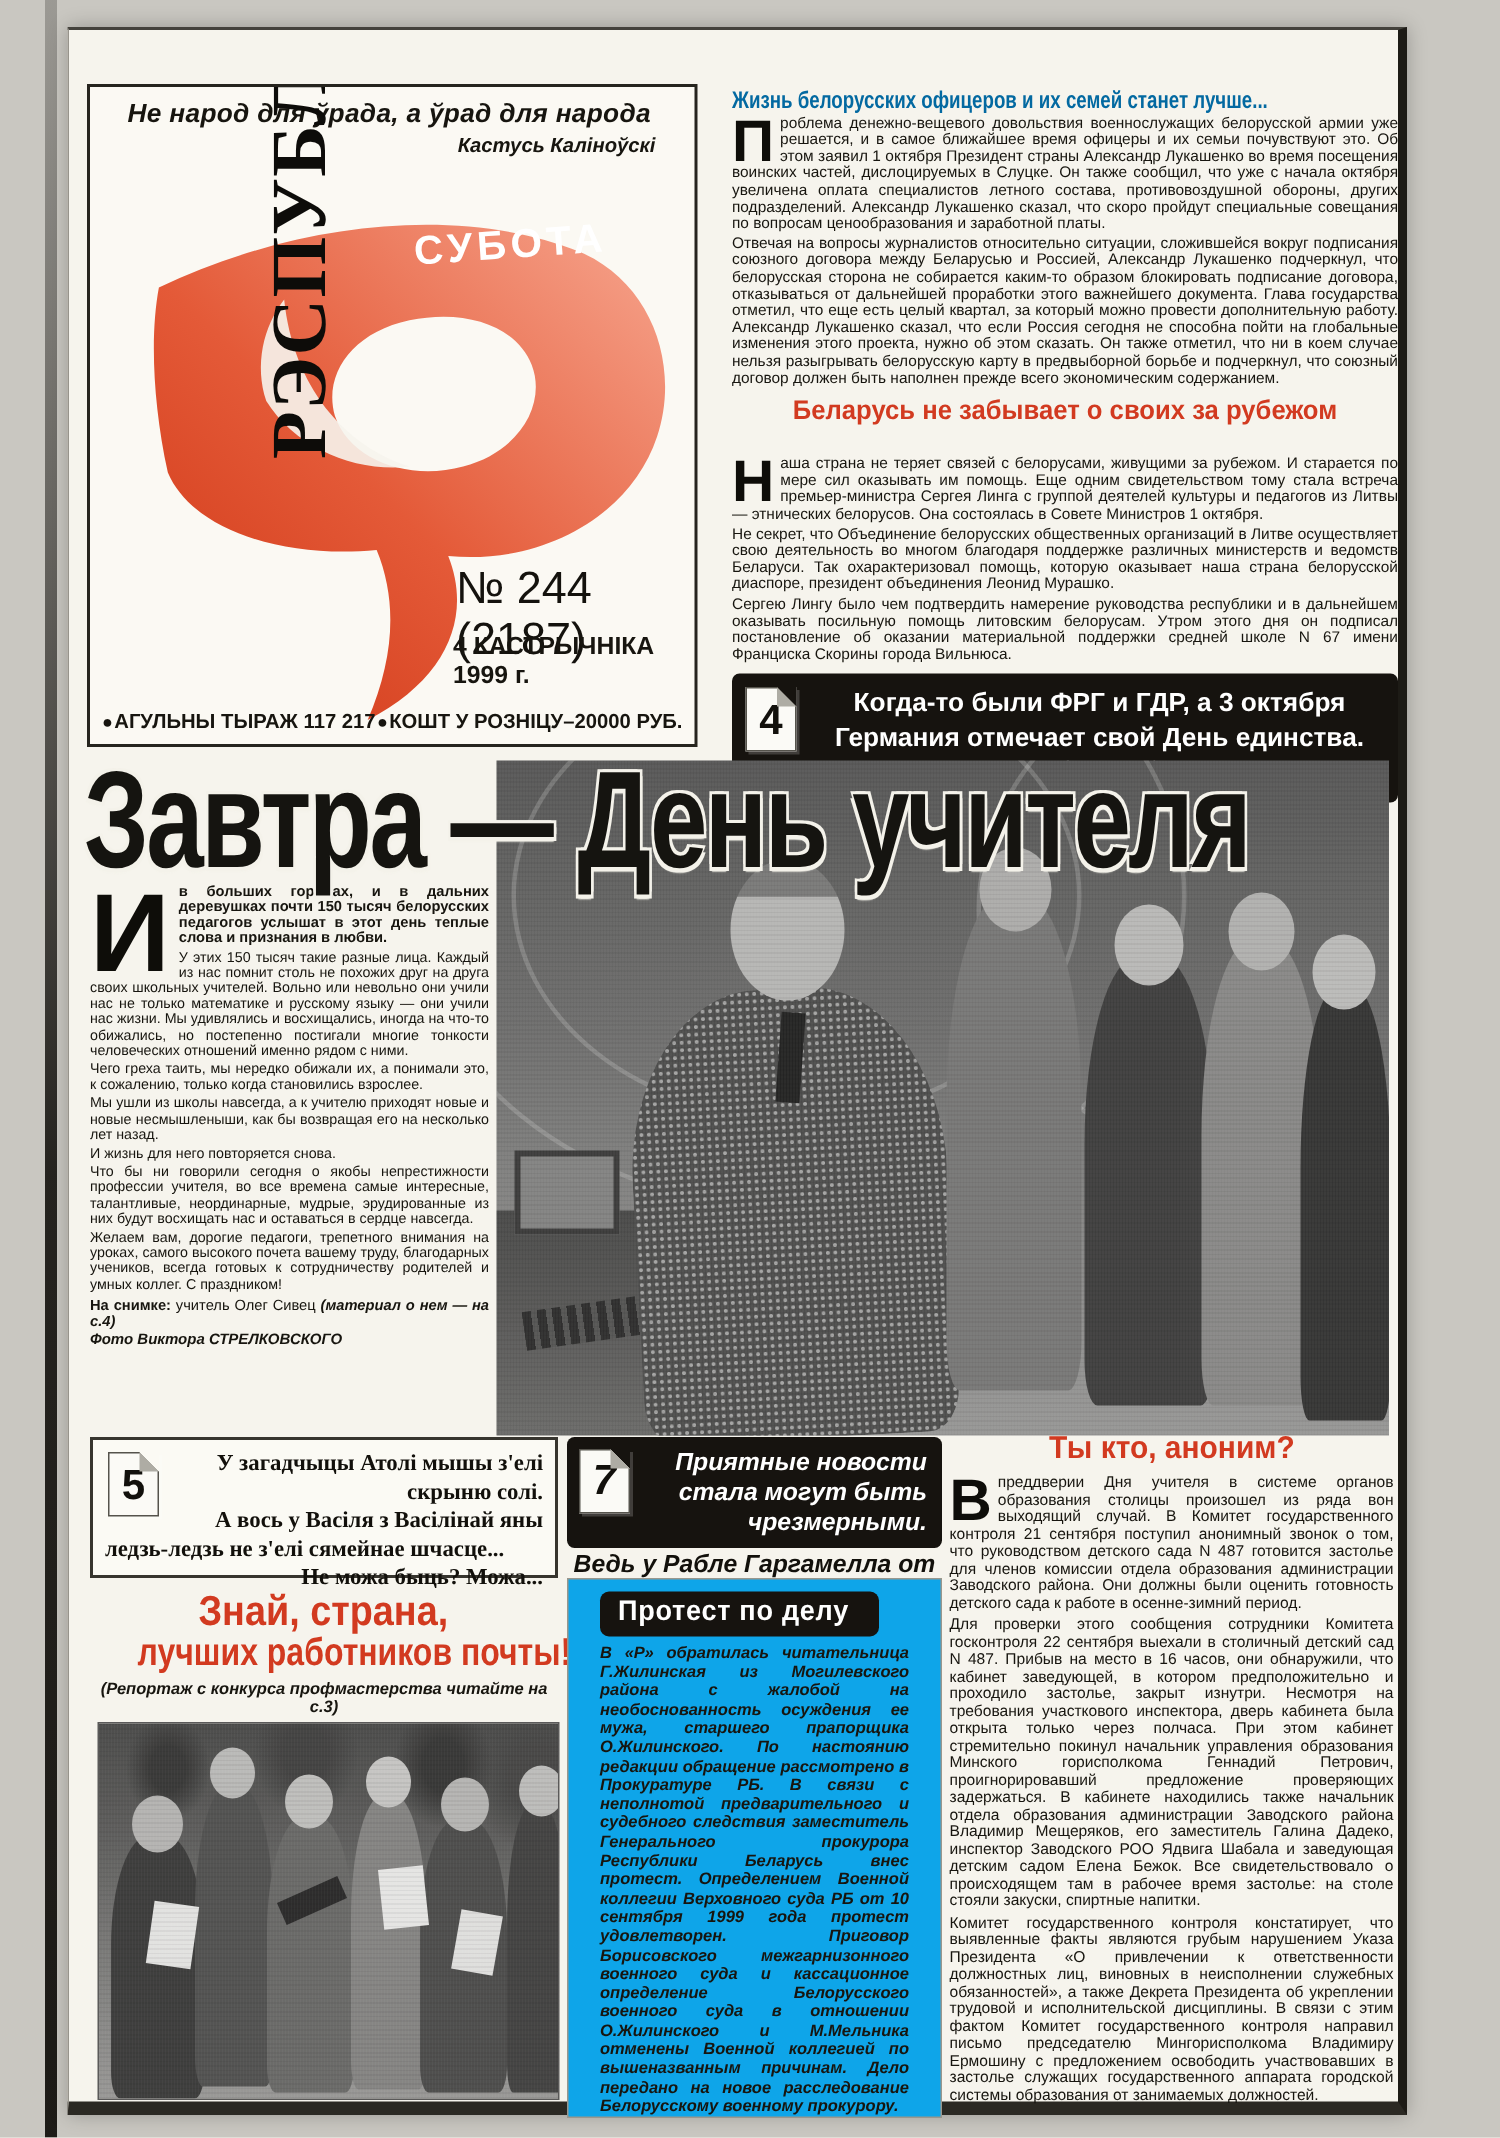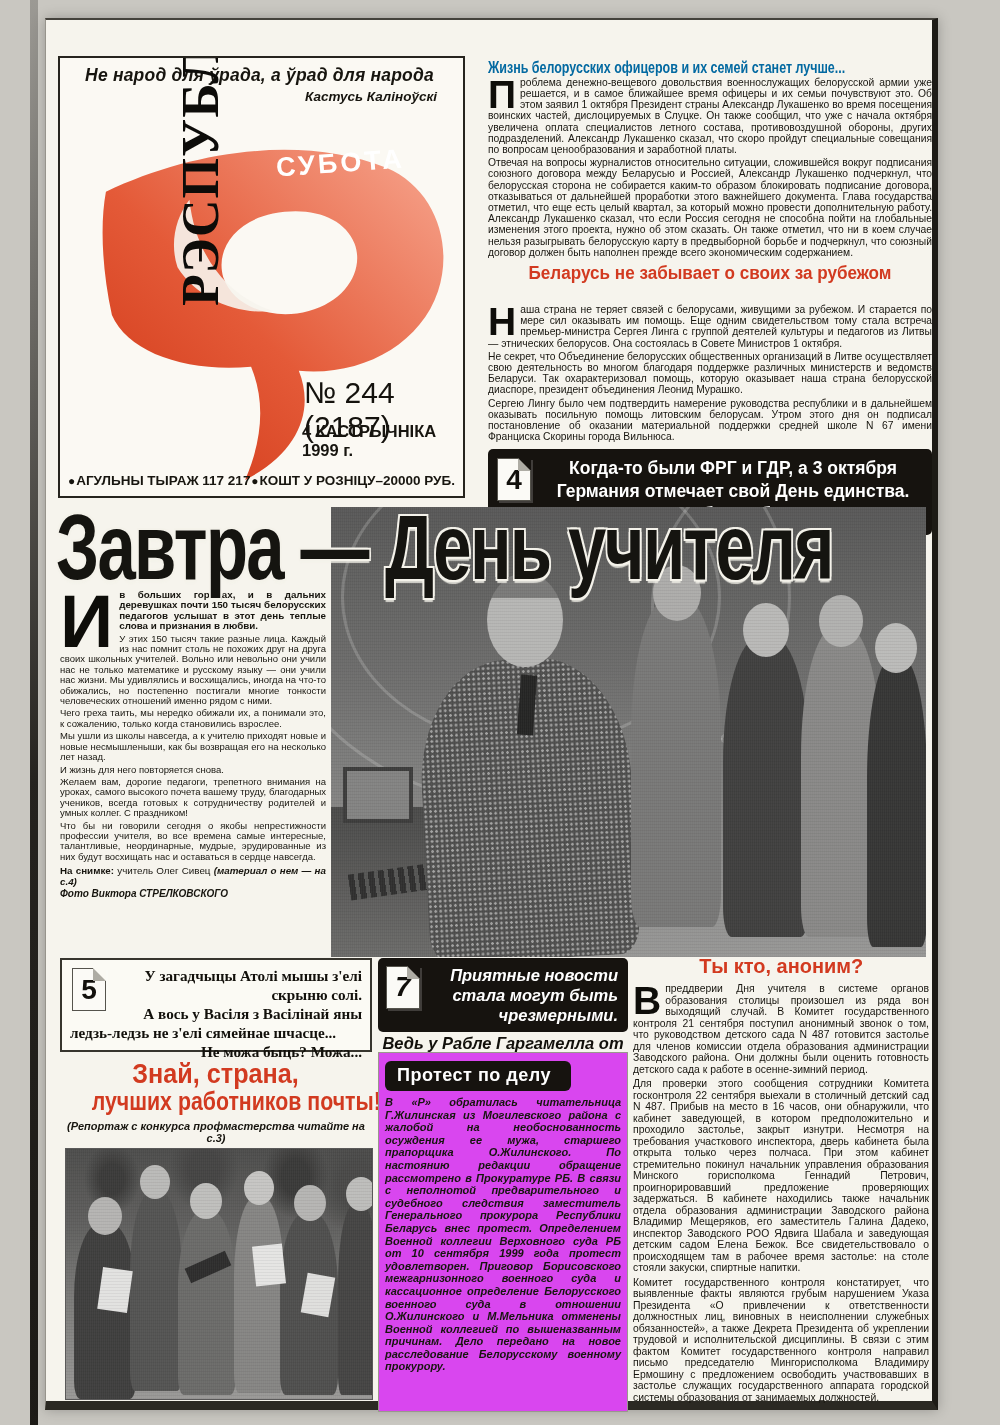--- a/index.html
+++ b/index.html
@@ -123,22 +123,22 @@
   
   .surprise{left:332px;top:938px;width:250px;}
   .surprise .blackbox{position:relative;background:#16130f;border-radius:5px;color:#fff;
     font-weight:bold;font-style:italic;font-size:16.5px;line-height:1.22;
     padding:7px 10px 7px 54px;text-align:right;}
   .surprise .blackbox .pgico{position:absolute;left:8px;top:8px;}
   .surprise .tail{margin-top:2px;font-weight:bold;font-style:italic;font-size:16.5px;line-height:1.2;
     text-align:center;color:#12100b;}
 
   
-  .protest{left:332px;top:1032px;width:250px;height:360px;background:#d946ef;border:1px solid #9a978d;
-    padding:8px 6px;}
+  .protest{left:332px;top:1032px;width:250px;height:360px;background:#0ea5e9;border:1px solid #9a978d;
+    padding:8px 21px;}
   .protest .ph{display:inline-block;background:#16130f;color:#fff;border-radius:6px;
     font-weight:bold;font-size:19px;padding:3px 12px 5px;margin-bottom:5px;letter-spacing:.5px;}
   .protest .pbody{font-weight:bold;font-style:italic;font-size:11px;line-height:12.6px;text-align:justify;}
 
   
   .anonym{left:587px;top:934px;width:296px;}
   .anonym h2{color:var(--red);font-weight:bold;font-size:21px;text-align:center;margin-bottom:5px;}
   .anonym .abody{font-size:10.4px;line-height:11.5px;text-align:justify;}
   .anonym .abody p{margin-bottom:3px;}
 </style>
@@ -238,22 +238,22 @@
   <div class="abs big-headline">
     <span>Завтра — День учителя</span>
   </div>
 
   <div class="abs teacher-col jst">
     <p class="teacher-lead"><span class="dc-big">И</span><span>в больших городах, и в дальних деревушках почти 150 тысяч белорусских педагогов услышат в этот день теплые слова и признания в любви.</span></p>
     <p>У этих 150 тысяч такие разные лица. Каждый из нас помнит столь не похожих друг на друга своих школьных учителей. Вольно или невольно они учили нас не только математике и русскому языку — они учили нас жизни. Мы удивлялись и восхищались, иногда на что-то обижались, но постепенно постигали многие тонкости человеческих отношений именно рядом с ними.</p>
     <p>Чего греха таить, мы нередко обижали их, а понимали это, к сожалению, только когда становились взрослее.</p>
     <p>Мы ушли из школы навсегда, а к учителю приходят новые и новые несмышленыши, как бы возвращая его на несколько лет назад.</p>
     <p>И жизнь для него повторяется снова.</p>
+    <p>Что бы ни говорили сегодня о якобы непрестижности профессии учителя, во все времена самые интересные, талантливые, неординарные, мудрые, эрудированные из них будут восхищать нас и оставаться в сердце навсегда.</p>
     <p>Желаем вам, дорогие педагоги, трепетного внимания на уроках, самого высокого почета вашему труду, благодарных учеников, всегда готовых к сотрудничеству родителей и умных коллег. С праздником!</p>
-    <p>Что бы ни говорили сегодня о якобы непрестижности профессии учителя, во все времена самые интересные, талантливые, неординарные, мудрые, эрудированные из них будут восхищать нас и оставаться в сердце навсегда.</p>
     <div class="caption">
       <b>На снимке:</b><span> учитель Олег Сивец </span><span class="note">(материал о нем — на с.4)</span>
     </div>
     <div class="photo-credit">Фото Виктора СТРЕЛКОВСКОГО</div>
   </div>
 
   <div class="abs riddle">
     <span class="pgico">
         <span>5</span>
       </span>

